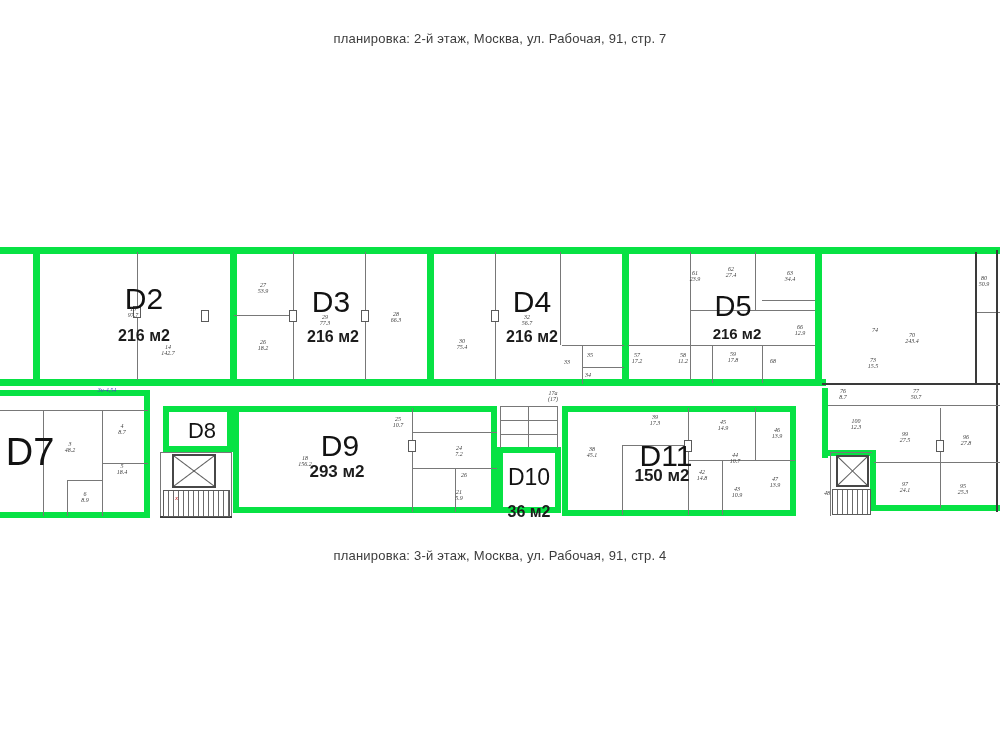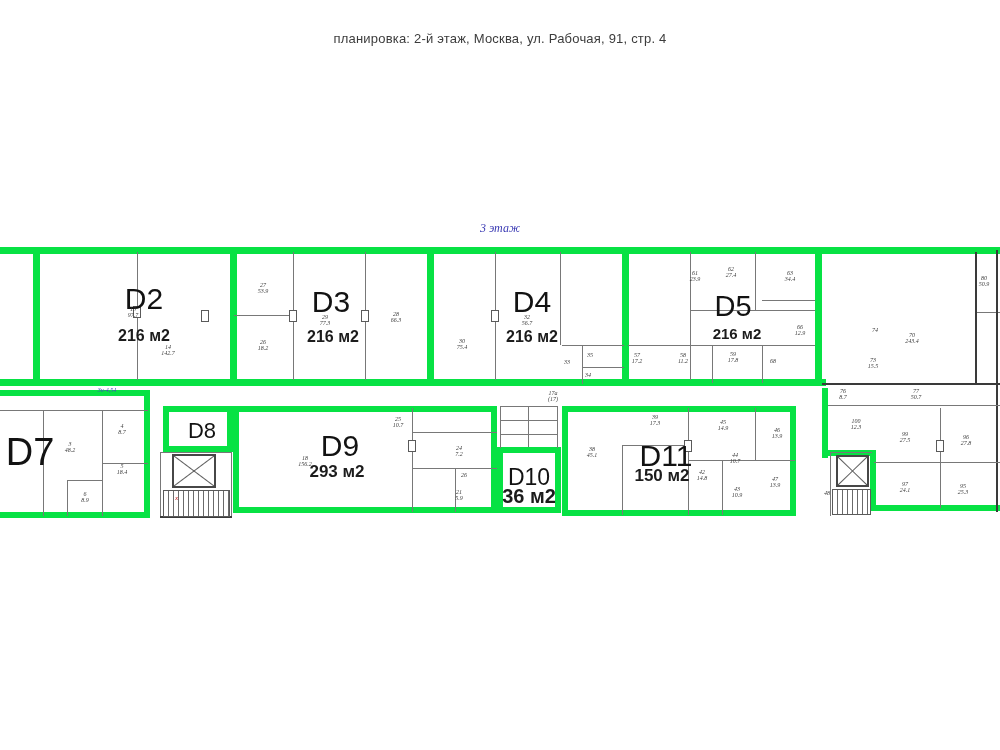--- a/index.html
+++ b/index.html
@@ -25,22 +25,22 @@
   .note{position:absolute;transform:translate(-50%,-50%);font-size:6px;color:#4646c0;font-style:italic;
         font-family:"Liberation Serif",serif;white-space:nowrap}
   .redmark{position:absolute;color:#c02020;font-size:7px;font-style:italic;
         font-family:"Liberation Serif",serif}
 </style>
 </head>
 <body>
 
 <div id="screen">
 
-  <div class="cap" style="top:31px">планировка: 2-й этаж, Москва, ул. Рабочая, 91, стр. 4</div>
-  <div class="floor" style="top:221px">3 этаж</div>
+  <div class="cap" style="top:31px">планировка: 2-й этаж, Москва, ул. Рабочая, 91, стр. 7</div>
+  <div class="cap" style="top:548px">планировка: 3-й этаж, Москва, ул. Рабочая, 91, стр. 4</div>
 
   <div class="gl" style="left:-6px;top:247px;width:1006px;height:7px"></div>
   <div class="gl" style="left:-6px;top:379px;width:832px;height:7px"></div>
   <div class="gl" style="left:33px;top:247px;width:7px;height:139px"></div>
   <div class="gl" style="left:230px;top:247px;width:7px;height:139px"></div>
   <div class="gl" style="left:427px;top:247px;width:7px;height:139px"></div>
   <div class="gl" style="left:622px;top:247px;width:7px;height:139px"></div>
   <div class="gl" style="left:815px;top:247px;width:7px;height:139px"></div>
 
   <div class="gbox" style="left:-8px;top:390px;width:158px;height:128px"></div>
@@ -132,21 +132,21 @@
   <div class="uarea" style="left:333px;top:337px;font-size:16px">216 м2</div>
   <div class="uname" style="left:532px;top:302px;font-size:30px">D4</div>
   <div class="uarea" style="left:532px;top:337px;font-size:16px">216 м2</div>
   <div class="uname" style="left:733px;top:306px;font-size:29px">D5</div>
   <div class="uarea" style="left:737px;top:333px;font-size:15px">216 м2</div>
   <div class="uname" style="left:30px;top:452px;font-size:38px">D7</div>
   <div class="uname" style="left:202px;top:431px;font-size:22px">D8</div>
   <div class="uname" style="left:340px;top:446px;font-size:30px">D9</div>
   <div class="uarea" style="left:337px;top:472px;font-size:17px">293 м2</div>
   <div class="uname" style="left:529px;top:477px;font-size:23px">D10</div>
-  <div class="uarea" style="left:529px;top:496px;font-size:20px">36 м2</div>
+  <div class="uarea" style="left:529px;top:512px;font-size:16px">36 м2</div>
   <div class="uname" style="left:666px;top:456px;font-size:30px">D11</div>
   <div class="uarea" style="left:662px;top:476px;font-size:17px">150 м2</div>
 
   <div class="note" style="left:107px;top:390px">3н-4,54</div>
   <div class="rm" style="left:553px;top:396px">17а
 (17)</div>
 
   <span class="rm" style="left:133px;top:312px">13
 97.7</span>
   <span class="rm" style="left:168px;top:350px">14

